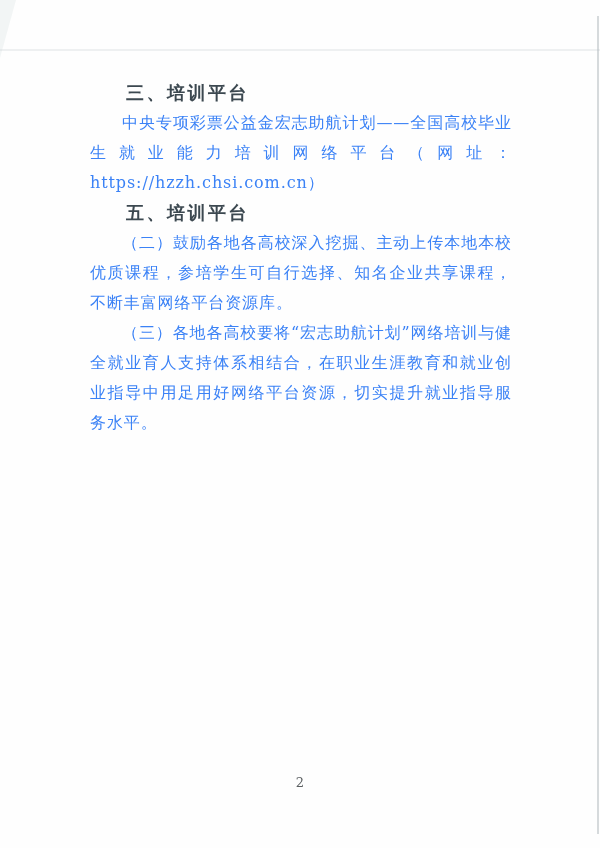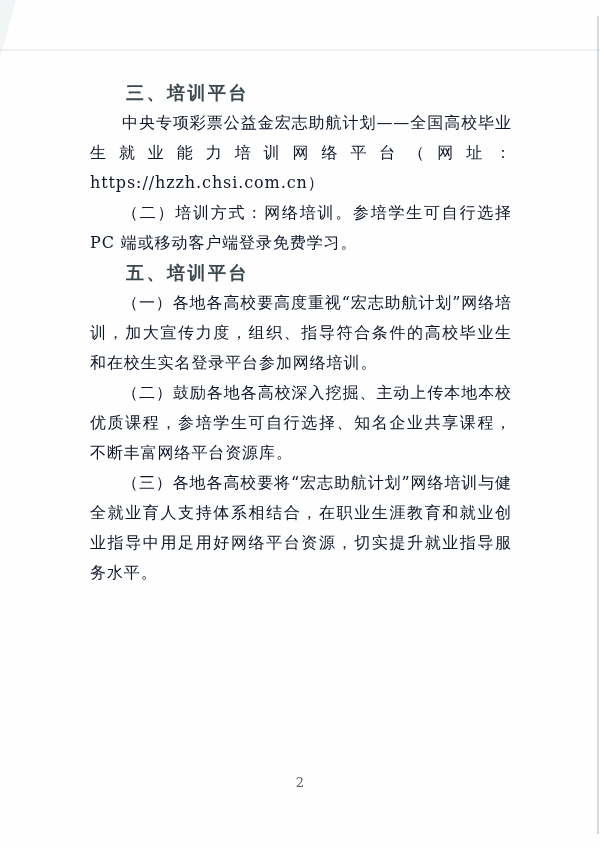--- a/index.html
+++ b/index.html
@@ -60,21 +60,21 @@
   .heading {
     font-family: "DejaVu Sans", sans-serif;
     font-weight: 700;
     font-size: 18px;
     letter-spacing: 2.5px;
     color: #3c4850;
   }
   .para {
     font-size: 16px;
     letter-spacing: 0.9px;
-    color: #0f172a;
+    color: #3b82f6;
     text-align: justify;
     text-justify: inter-character;
   }
   .page-number {
     position: absolute;
     left: 0;
     top: 775px;
     width: 600px;
     text-align: center;
     font-family: "DejaVu Serif", serif;
@@ -87,22 +87,20 @@
 
 <main class="page">
 
   <div class="scan-corner"></div>
   <div class="scan-streak"></div>
   <div class="scan-edge-right"></div>
 
   <div class="doc">
     <p class="heading">三、培训平台</p>
     <p class="para">中央专项彩票公益金宏志助航计划——全国高校毕业生就业能力培训网络平台（网址：https://hzzh.chsi.com.cn）</p>
-    <p class="para">（二）培训方式：网络培训。参培学生可自行选择 PC 端或移动客户端登录免费学习。</p>
     <p class="heading">五、培训平台</p>
-    <p class="para">（一）各地各高校要高度重视“宏志助航计划”网络培训，加大宣传力度，组织、指导符合条件的高校毕业生和在校生实名登录平台参加网络培训。</p>
     <p class="para">（二）鼓励各地各高校深入挖掘、主动上传本地本校优质课程，参培学生可自行选择、知名企业共享课程，不断丰富网络平台资源库。</p>
     <p class="para">（三）各地各高校要将“宏志助航计划”网络培训与健全就业育人支持体系相结合，在职业生涯教育和就业创业指导中用足用好网络平台资源，切实提升就业指导服务水平。</p>
   </div>
 
   <div class="page-number">2</div>
 
 </main>
 
 </body></html>

